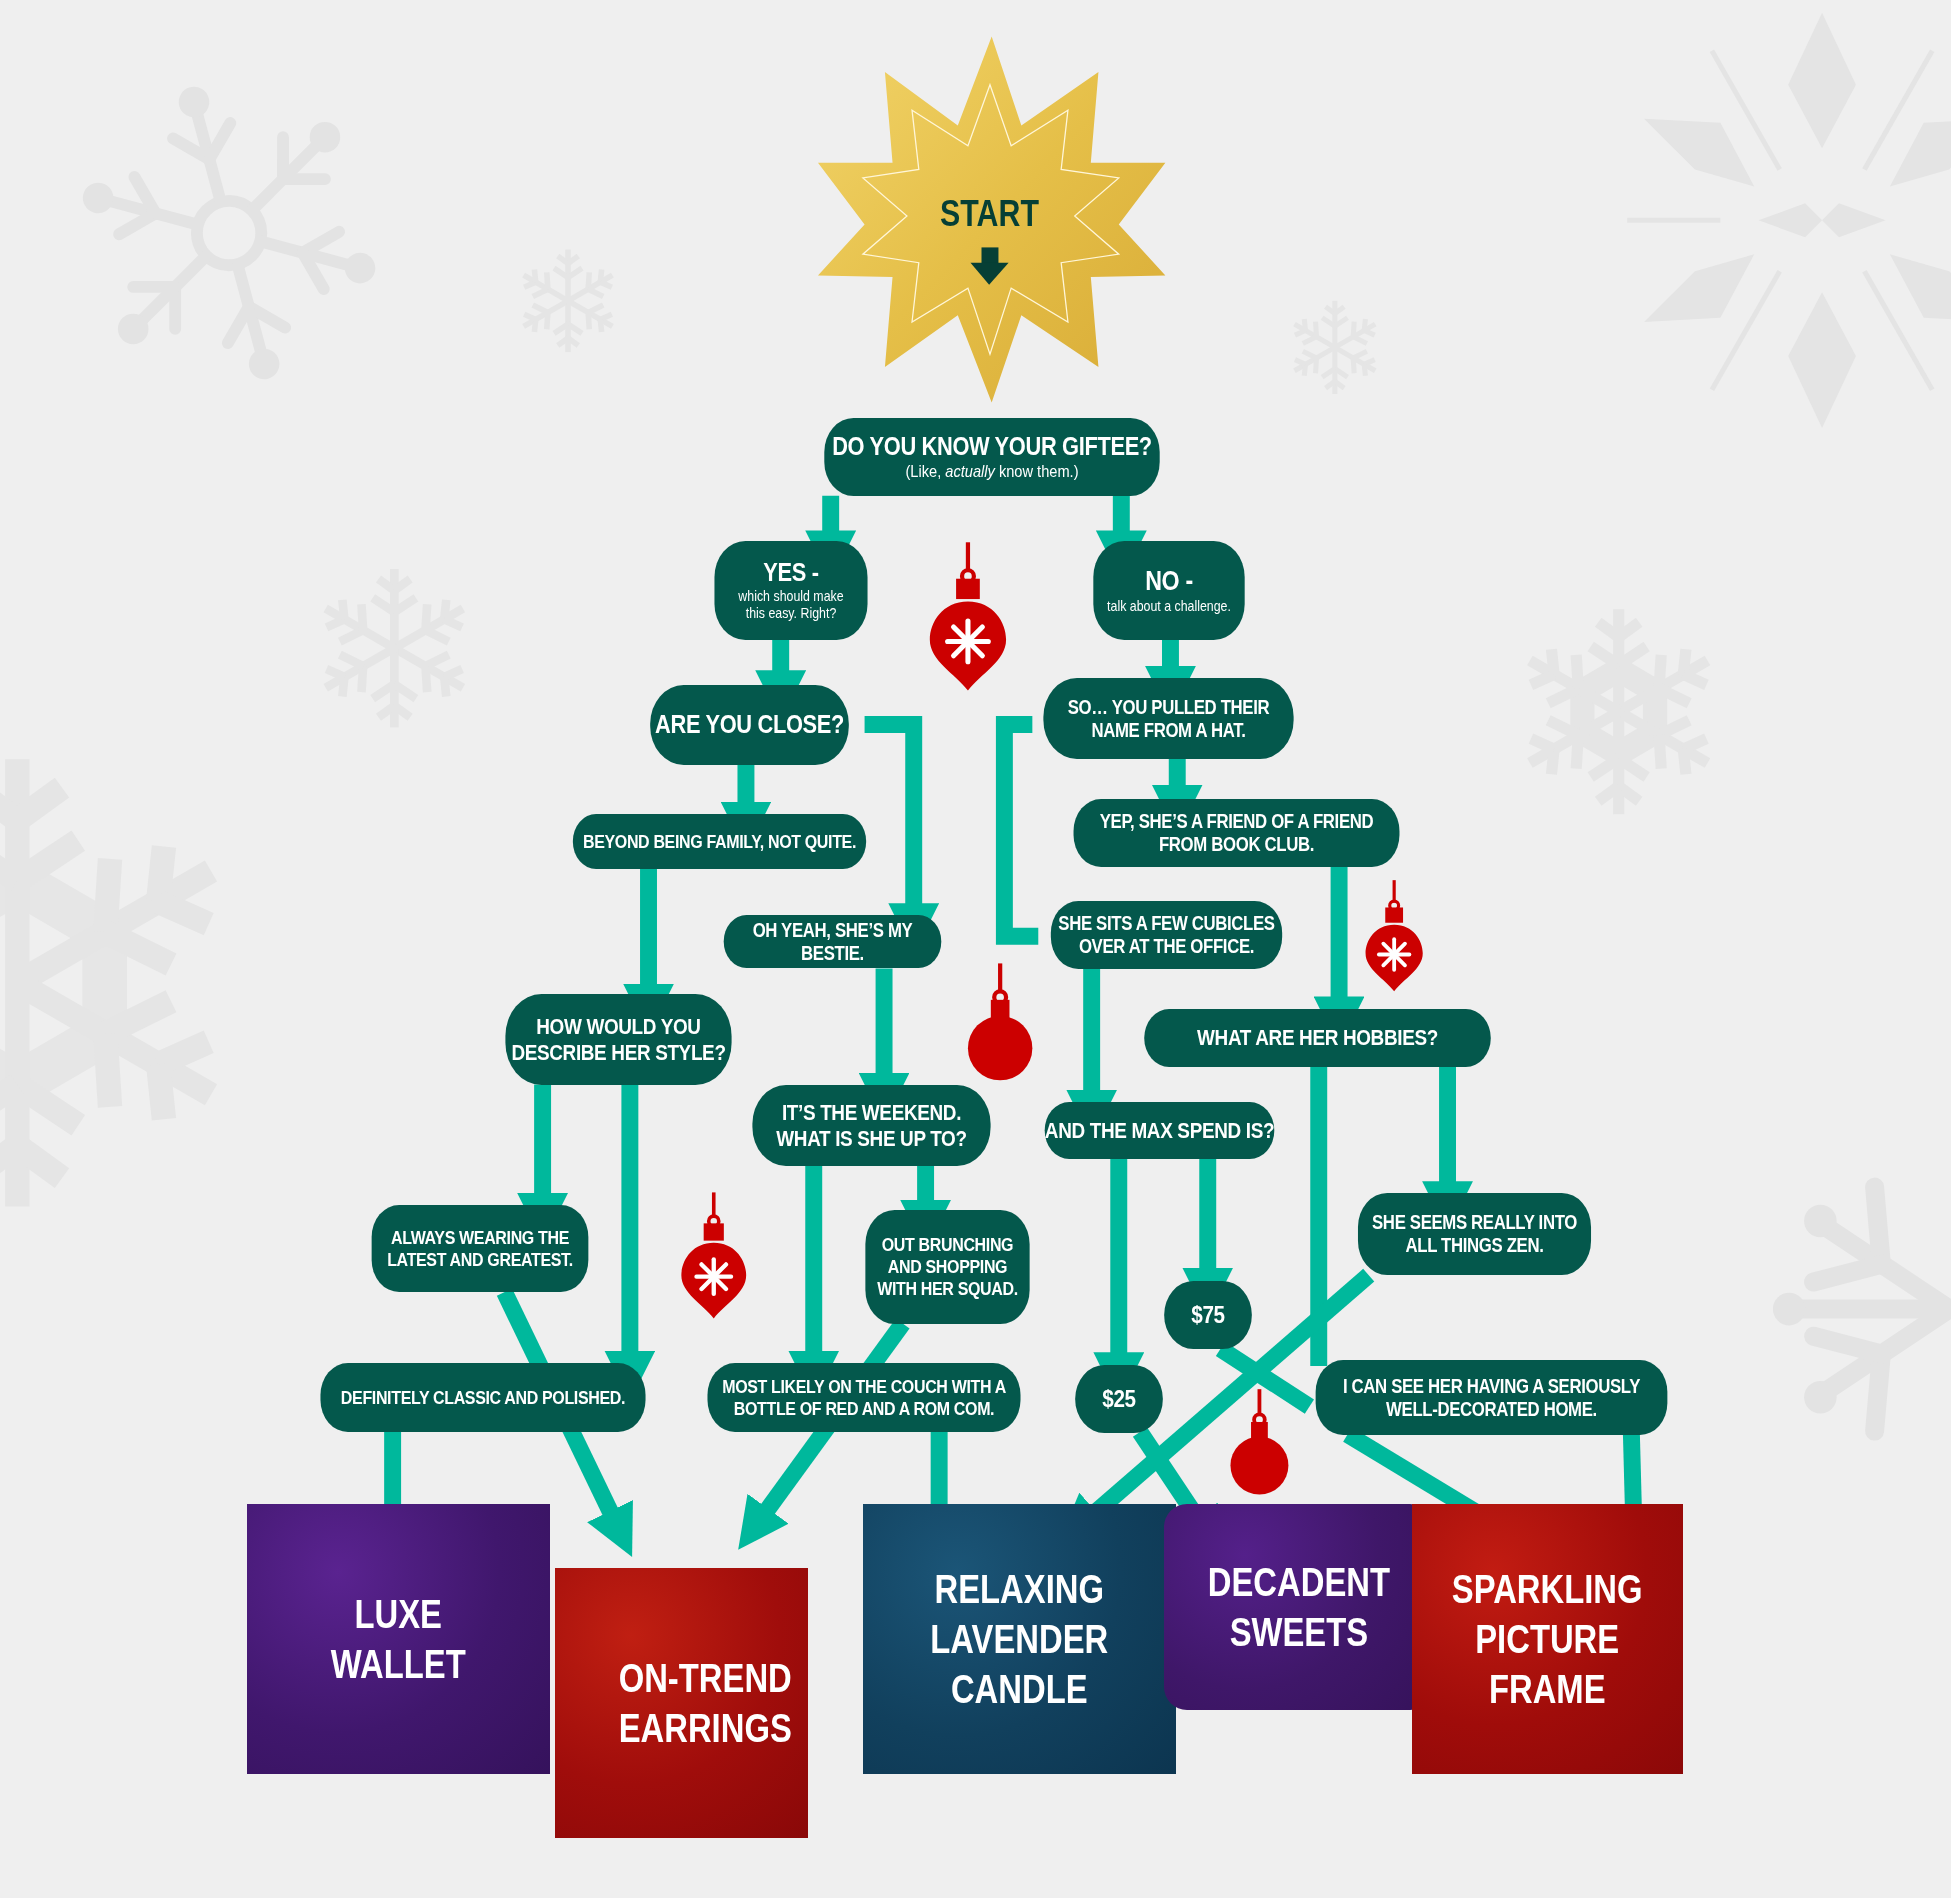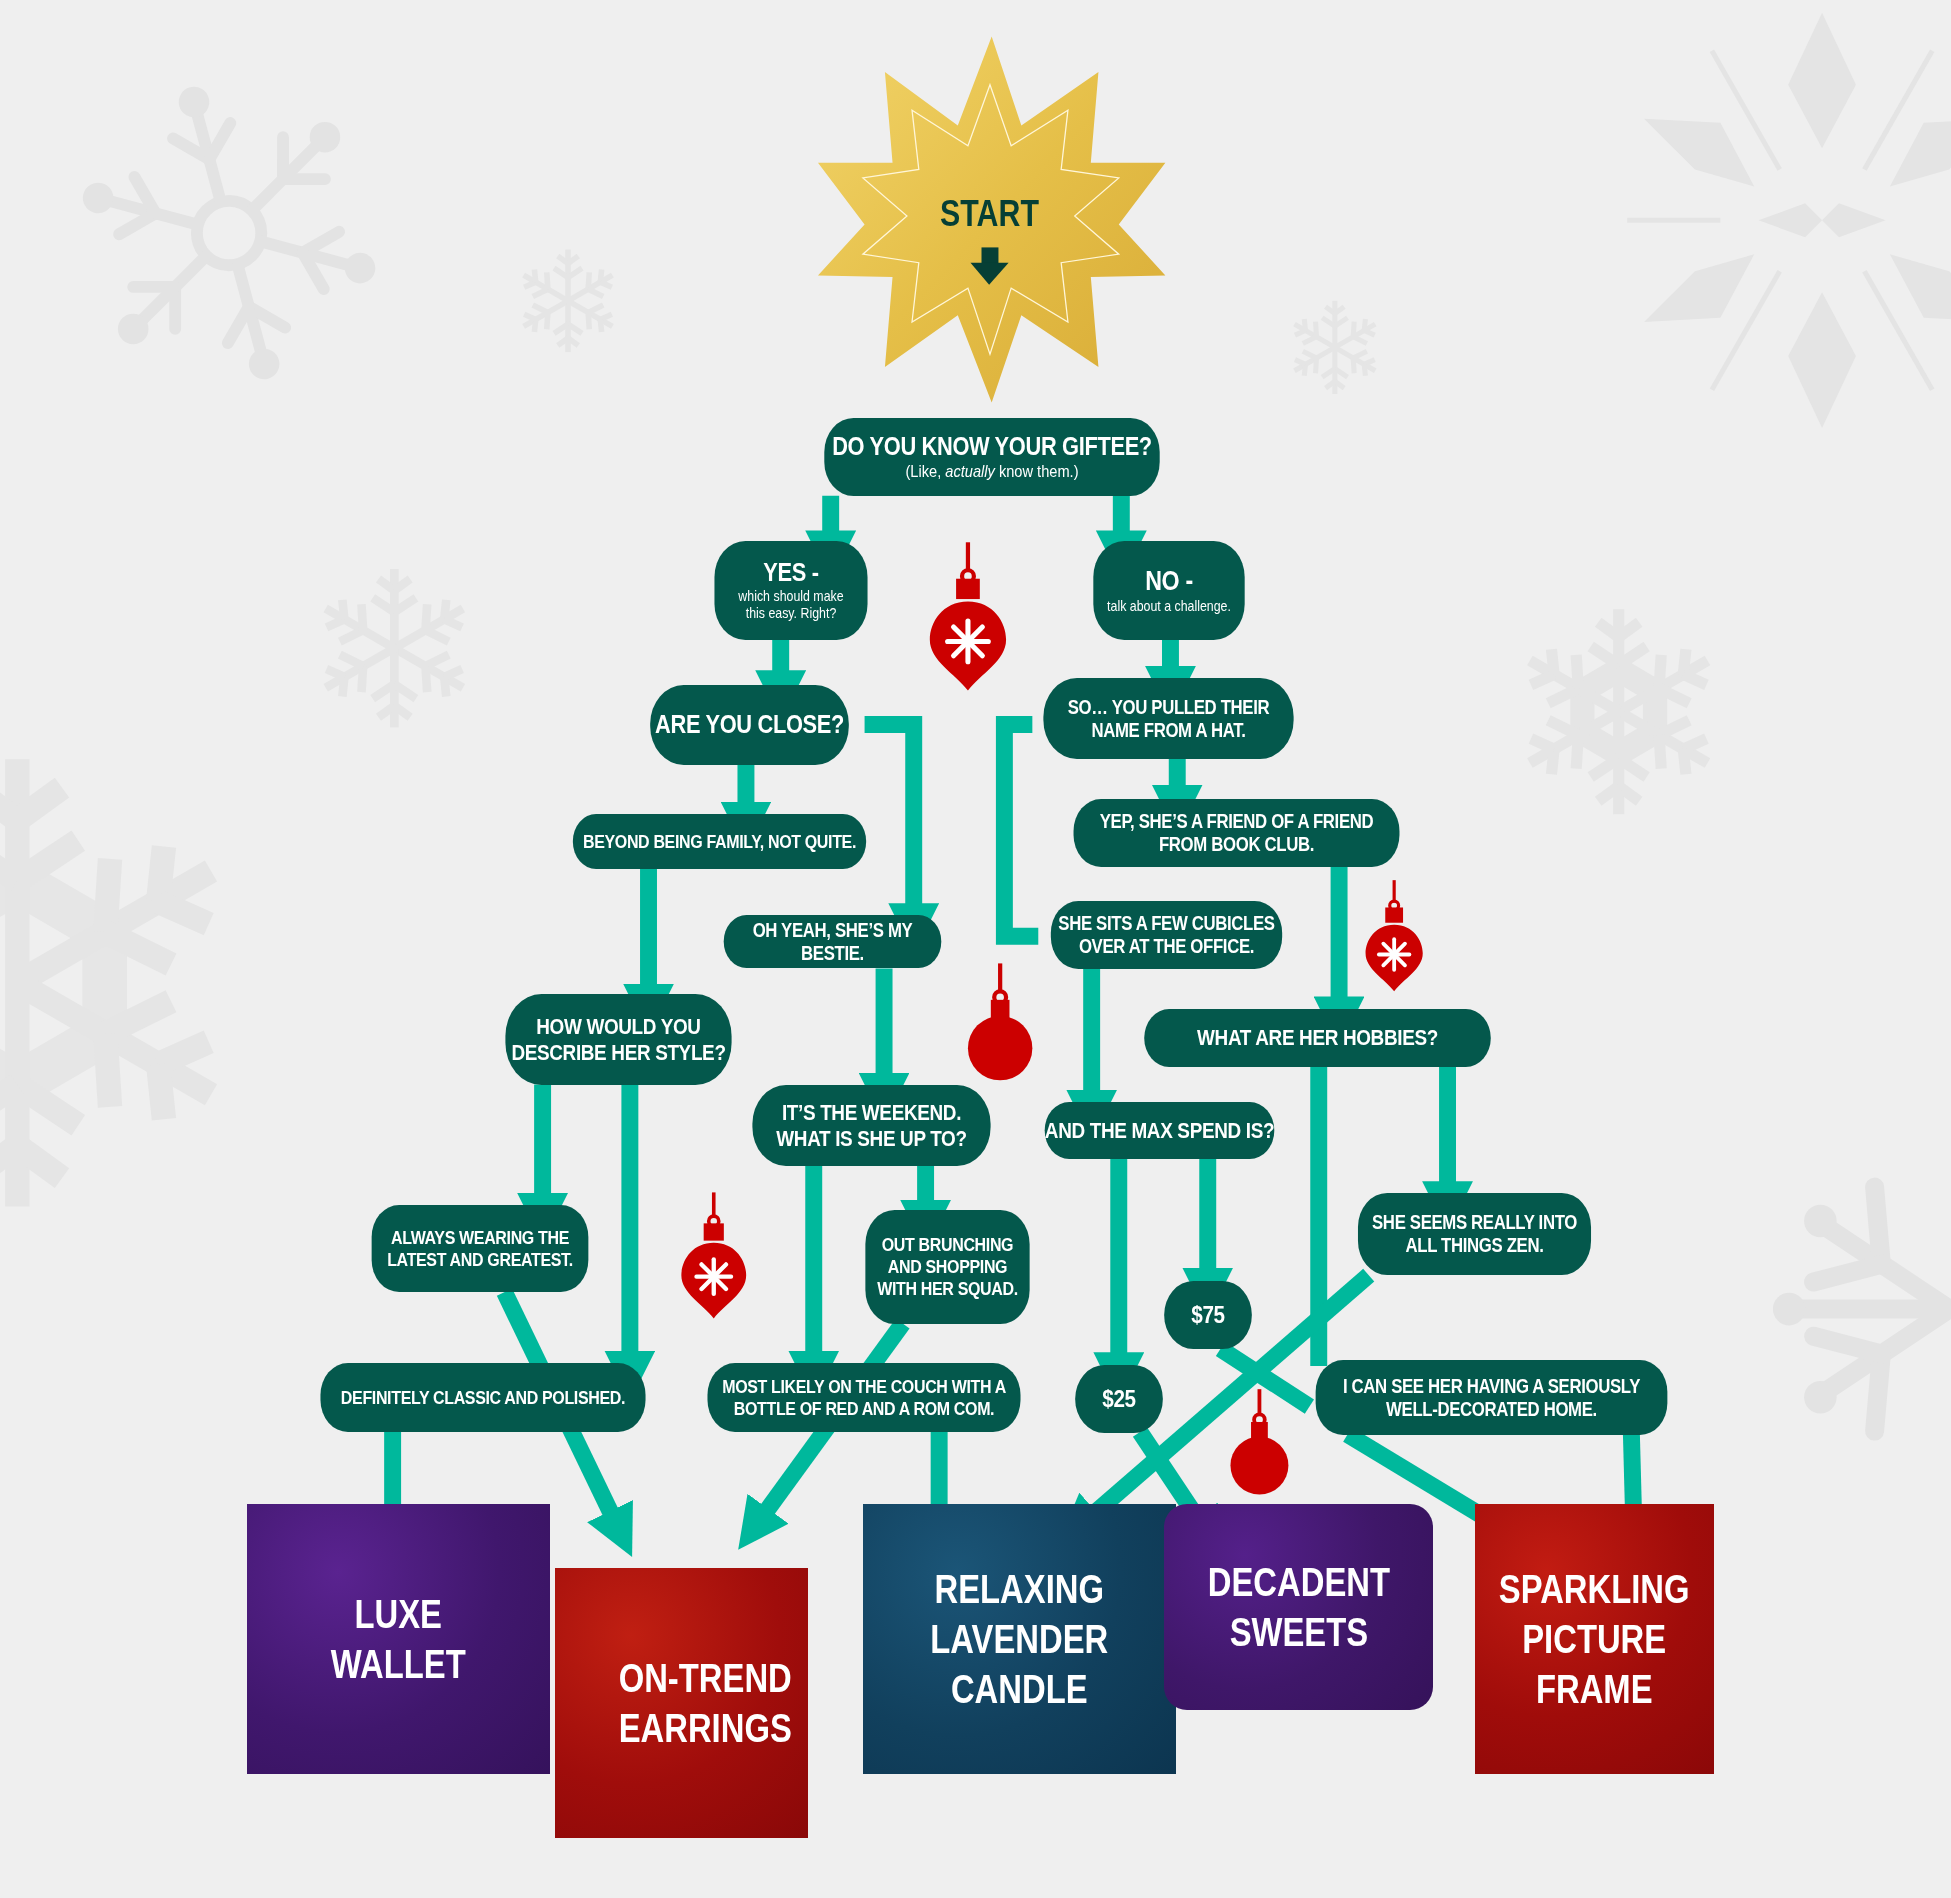--- a/index.html
+++ b/index.html
@@ -338,18 +338,18 @@
 </div>
 <div class="gift" style="left:863px;top:1504px;width:313px;height:270px;background:radial-gradient(circle at 30% 25%, #1b5577 0%, #11405d 55%, #0c3550 100%);">
   <span>RELAXING
 LAVENDER
 CANDLE</span>
 </div>
 <div class="gift" style="left:1164px;top:1504px;width:269px;height:206px;background:radial-gradient(circle at 30% 25%, #54208a 0%, #3f1769 55%, #35125a 100%);border-radius:23px;">
   <span>DECADENT
 SWEETS</span>
 </div>
-<div class="gift" style="left:1475px;top:1504px;width:239px;height:270px;background:radial-gradient(circle at 30% 25%, #c21c12 0%, #a00c0a 55%, #8c0808 100%);">
+<div class="gift" style="left:1412px;top:1504px;width:271px;height:270px;background:radial-gradient(circle at 30% 25%, #c21c12 0%, #a00c0a 55%, #8c0808 100%);">
   <span>SPARKLING
 PICTURE
 FRAME</span>
 </div>
 
 
 </body></html>

